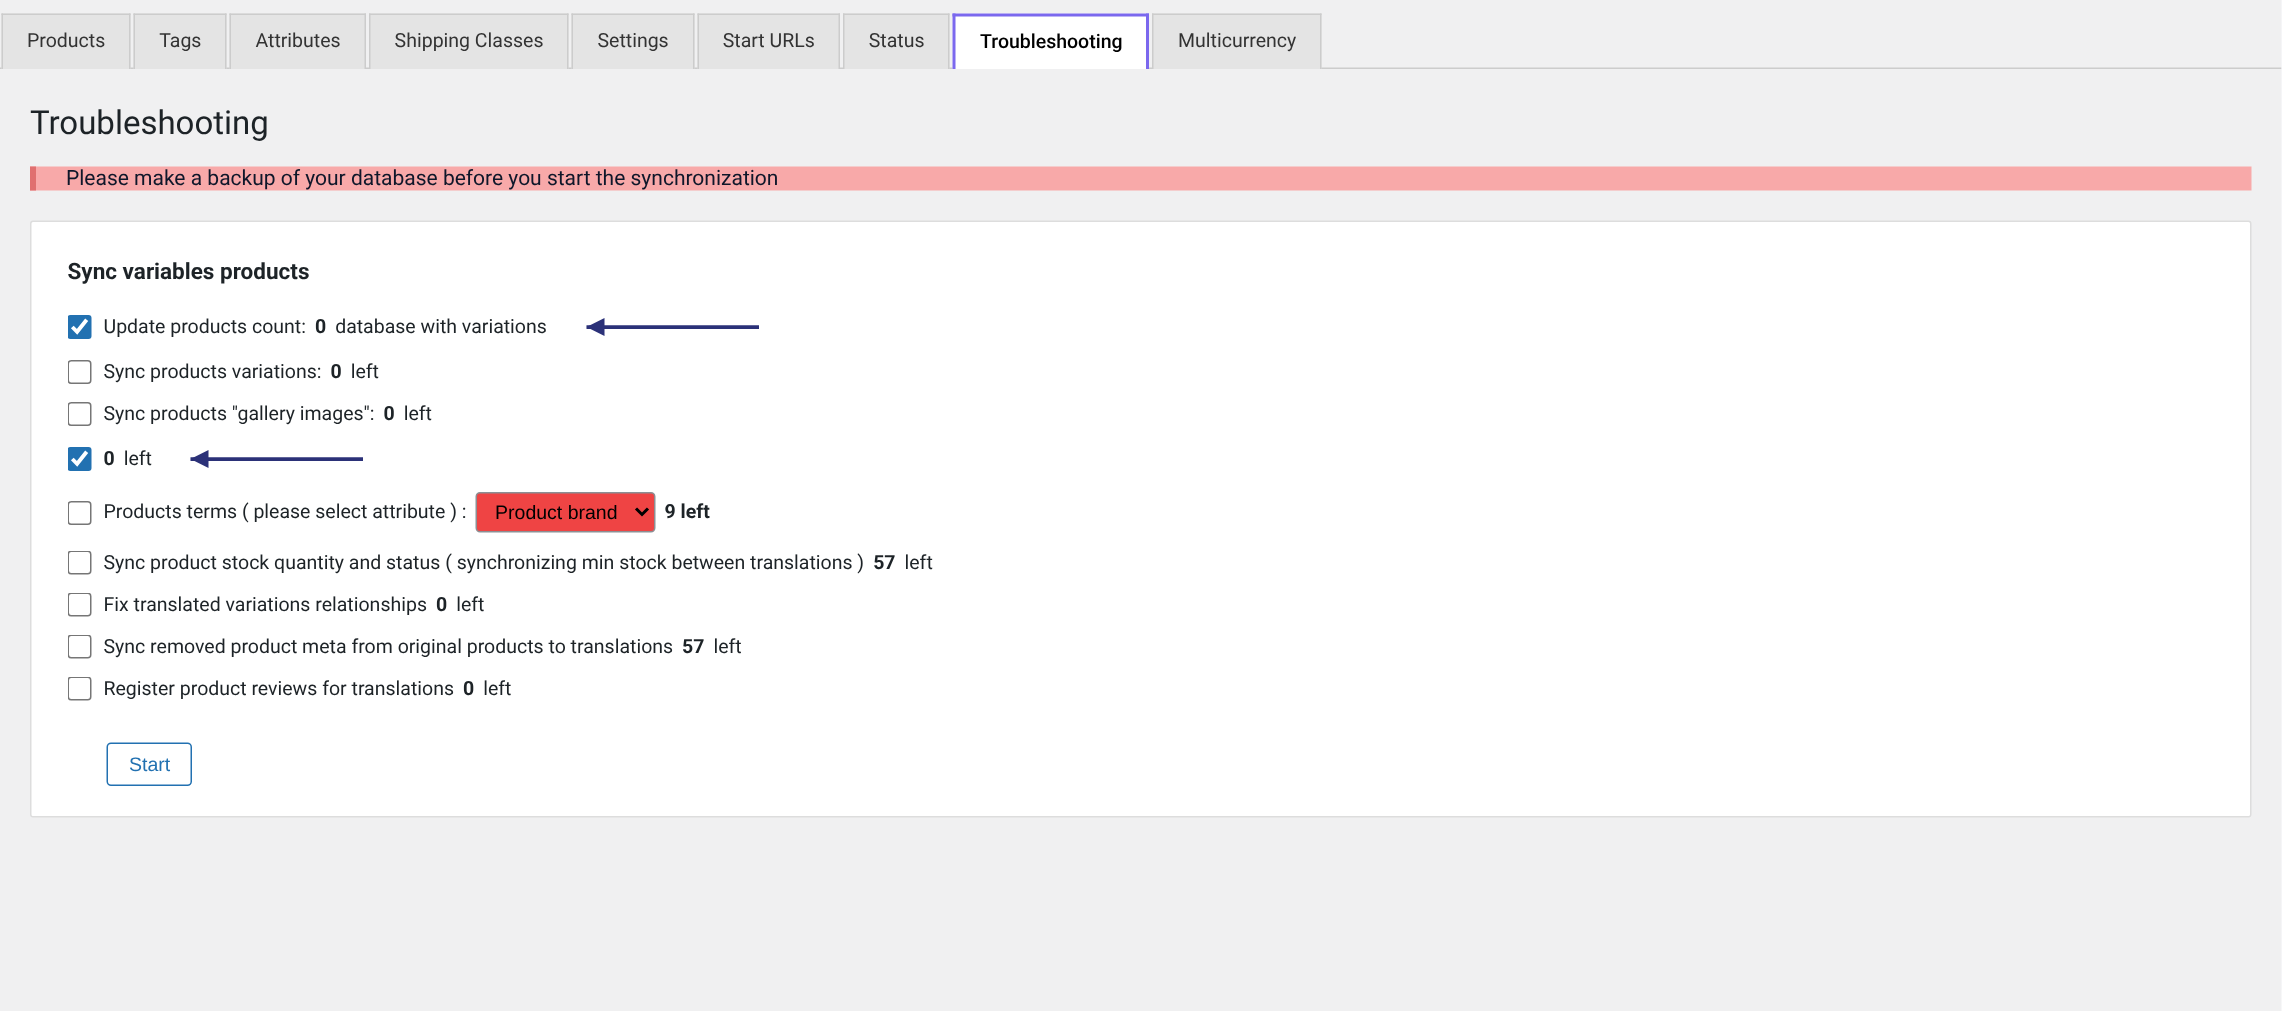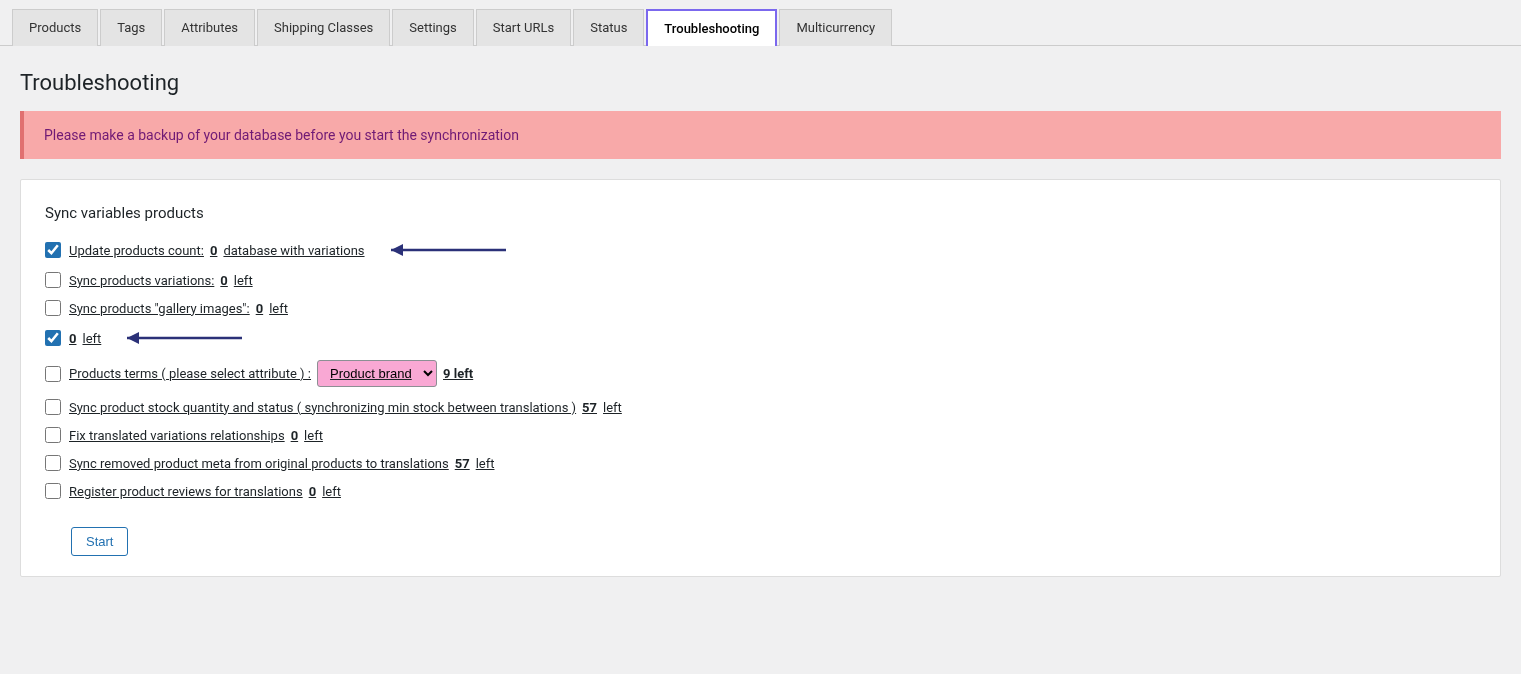--- a/index.html
+++ b/index.html
@@ -7,21 +7,21 @@
       font-family: -apple-system, BlinkMacSystemFont, "Segoe UI", Roboto, sans-serif;
       font-size: 14px;
       background: #f0f0f1;
       color: #1d2327;
     }
 
     .tabs-bar {
       display: flex;
       background: #f0f0f1;
       border-bottom: 1px solid #ccc;
-      padding: 0 0 0 12px;
+      padding: 0 0 0 1px;
       flex-wrap: wrap;
     }
 
     .tab-item {
       padding: 10px 16px;
       cursor: pointer;
       border: 1px solid #ccc;
       border-bottom: none;
       background: #e4e4e4;
       margin-right: 2px;
@@ -63,47 +63,46 @@
     .page-title {
       font-size: 22px;
       font-weight: 400;
       margin-bottom: 16px;
       color: #1d2327;
     }
 
     .alert-box {
       background: #f8a9a9;
       border-left: 4px solid #e07070;
-      padding: 16px 20px;
+      padding: 0 20px;
       margin-bottom: 20px;
       font-size: 14px;
-      color: #701a75;
+      color: #0f172a;
     }
 
     .sync-panel {
       background: #fff;
       border: 1px solid #ddd;
       padding: 24px 24px 20px;
       border-radius: 2px;
     }
 
     .sync-panel-title {
       font-size: 15px;
-      font-weight: 400;
+      font-weight: 700;
       margin-bottom: 18px;
       color: #1d2327;
     }
 
     .sync-option {
       display: flex;
       align-items: center;
       margin-bottom: 12px;
       font-size: 13px;
       gap: 8px;
-      text-decoration: underline;
     }
 
     .sync-option input[type="checkbox"] {
       width: 16px;
       height: 16px;
       accent-color: #2271b1;
       cursor: pointer;
       flex-shrink: 0;
     }
 
@@ -116,21 +115,21 @@
     }
 
     .sync-option .count {
       font-weight: 700;
     }
 
     .dropdown-select {
       padding: 4px 8px;
       border: 1px solid #8c8f94;
       border-radius: 3px;
-      background: #f9a8d4;
+      background: #ef4444;
       font-size: 13px;
       cursor: pointer;
     }
 
     .start-button {
       margin-top: 16px;
       padding: 6px 14px;
       border: 1px solid #2271b1;
       background: #fff;
       color: #2271b1;

